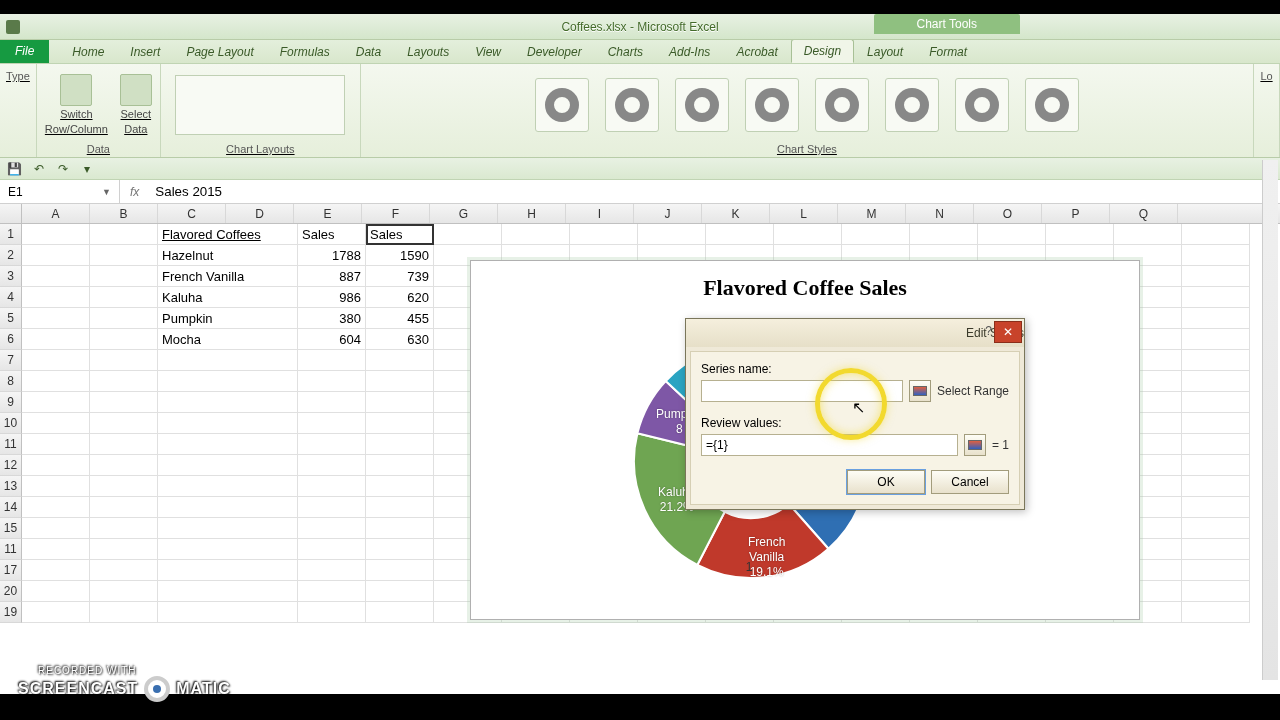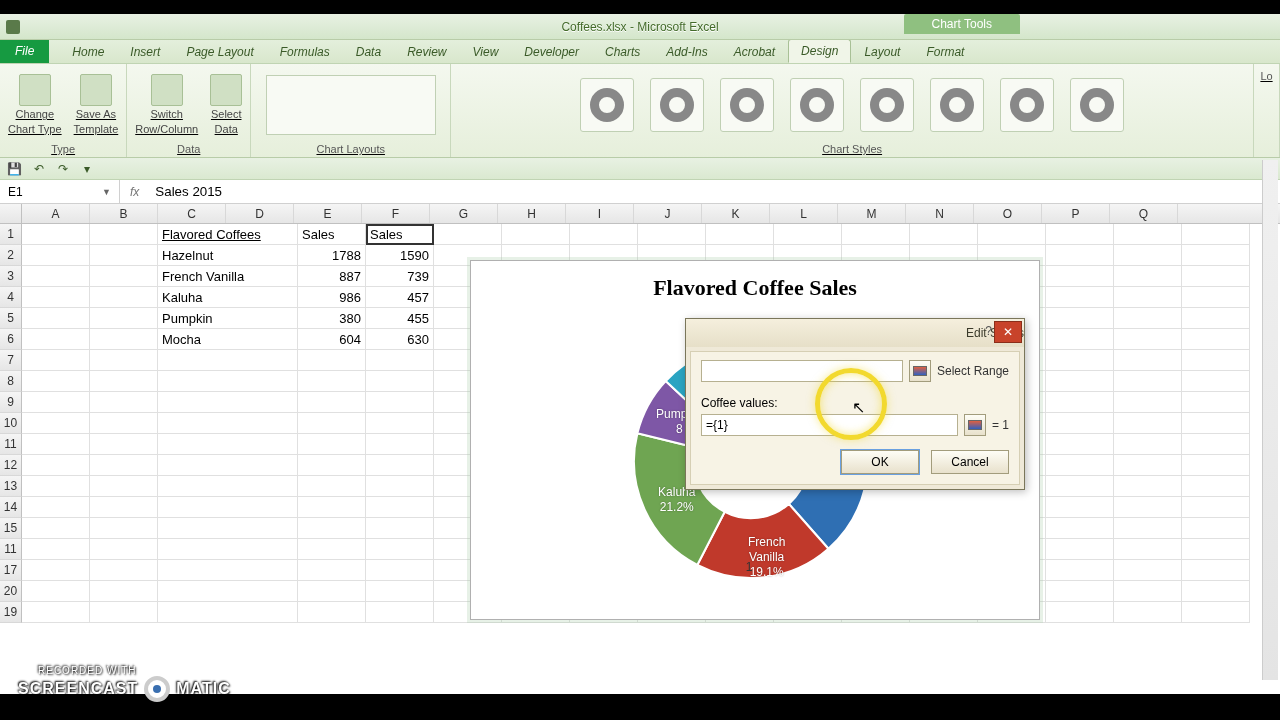--- a/index.html
+++ b/index.html
@@ -1,21 +1,21 @@
 <!DOCTYPE html>
 <html><head>
 <meta charset="utf-8">
 <style>
 * { margin: 0; padding: 0; box-sizing: border-box; font-family: 'Segoe UI', Tahoma, sans-serif; }
 body { background: #000; width: 1280px; height: 720px; position: relative; overflow: hidden; }
 .app-window { position: absolute; top: 14px; left: 0; width: 1280px; height: 680px; background: #fff; }
 .title-bar { height: 26px; background: linear-gradient(#e8f1e3,#d4e6cb); border-bottom: 1px solid #b8cca8; display: flex; align-items: center; padding: 0 6px; font-size: 12px; color: #436b2a; position: relative; }
 .qat { display: flex; align-items: center; gap: 4px; }
 .title-center { position: absolute; left: 50%; transform: translateX(-50%); text-shadow: 0 1px 0 #fff; }
-.chart-tools-tab { position: absolute; right: 260px; top: 0; background: #8fc080; color: #fff; padding: 3px 28px; font-size: 12px; border-radius: 2px 2px 0 0; }
+.chart-tools-tab { position: absolute; right: 260px; top: 0; background: #8fc080; color: #fff; padding: 3px 43px; font-size: 12px; border-radius: 2px 2px 0 0; }
 
 .ribbon-tabs { height: 24px; background: linear-gradient(#e4efdc,#d8e7cc); display: flex; align-items: flex-end; font-size: 12px; padding-left: 0; border-bottom: 1px solid #c0d4b3; font-style: italic; }
 .ribbon-tab { padding: 4px 12px; color: #3a5a28; cursor: pointer; border: 1px solid transparent; border-bottom: none; }
 .ribbon-tab.file { background: #169a41; color: #fff; padding: 5px 14px; margin-right: 10px; }
 .ribbon-tab.active { background: #f0f5e8; border: 1px solid #a8c096; border-bottom: 1px solid #f0f5e8; border-radius: 3px 3px 0 0; }
 
 .ribbon-content { height: 94px; background: linear-gradient(#f4f8ef,#e6efdb); border-bottom: 1px solid #b8cca8; display: flex; font-size: 11px; }
 .ribbon-group { border-right: 1px solid #c8d8bc; padding: 4px 6px 2px 6px; display: flex; flex-direction: column; align-items: center; justify-content: space-between; text-decoration: underline; }
 .ribbon-group-items { display: flex; gap: 8px; flex: 1; align-items: center; }
 .ribbon-btn { display: flex; flex-direction: column; align-items: center; gap: 2px; font-size: 11px; color: #444; cursor: pointer; padding: 2px; text-align: center; line-height: 1.1; }
@@ -38,39 +38,39 @@
 .col-headers { display: flex; height: 20px; background: linear-gradient(#f5f5f5,#e6e6e6); border-bottom: 1px solid #c0c0c0; font-size: 12px; color: #333; }
 .col-headers .corner { width: 22px; border-right: 1px solid #c0c0c0; }
 .col-h { width: 68px; border-right: 1px solid #d8d8d8; text-align: center; line-height: 20px; }
 .rows { }
 .row { display: flex; height: 21px; }
 .row-h { width: 22px; background: linear-gradient(#f5f5f5,#e6e6e6); border-right: 1px solid #c0c0c0; border-bottom: 1px solid #d8d8d8; text-align: center; font-size: 12px; line-height: 21px; color:#333; }
 .cell { width: 68px; border-right: 1px solid #e0e0e0; border-bottom: 1px solid #e0e0e0; padding: 0 4px; font-size: 13px; line-height: 21px; overflow: hidden; }
 .cell.num { text-align: right; }
 .cell.selected { outline: 2px solid #333; outline-offset: -2px; }
 
-.chart-embed { position: absolute; left: 470px; top: 56px; width: 570px; height: 360px; background: #fff; border: 1px solid #b0b0b0; box-shadow: 0 0 0 3px rgba(160,200,160,.25); }
+.chart-embed { position: absolute; left: 470px; top: 56px; width: 670px; height: 360px; background: #fff; border: 1px solid #b0b0b0; box-shadow: 0 0 0 3px rgba(160,200,160,.25); }
 .chart-title { text-align: center; font-size: 22px; font-family: Georgia, serif; font-weight: bold; padding-top: 14px; }
 .donut-chart { position: absolute; left: 150px; top: 70px; width: 260px; height: 260px; }
 .donut-svg { width: 100%; height: 100%; }
 .slice-label { position: absolute; color: #fff; font-size: 12px; text-align: center; text-shadow: 0 0 2px rgba(0,0,0,.4); line-height:1.25;}
 .inner-label { position:absolute; font-size: 12px; color:#333; }
 
 .dialog { position: absolute; left: 685px; top: 318px; width: 340px; background: #efe9d8; border: 1px solid #7a765a; box-shadow: 2px 2px 8px rgba(0,0,0,.25); font-size: 12px; }
 .dialog-title { height: 28px; background: linear-gradient(#f5efdd,#e6dfc8); display: flex; align-items: center; justify-content: flex-end; position: relative; color: #3a3a2a; font-size: 12px; }
 .dialog-title .help { position: absolute; right: 32px; top: 5px; color: #555; cursor:pointer;}
 .dialog-title .close { position: absolute; right: 2px; top: 2px; width: 28px; height: 22px; background: #c8432a; color:#fff; display:flex; align-items:center; justify-content:center; border: 1px solid #8a2e1a; cursor:pointer; }
 .dialog-body { background: #f7f3e5; margin: 4px; border: 1px solid #d6cfb4; padding: 8px 10px 10px 10px; }
 .dlg-label { display: block; margin: 2px 0 4px 0; }
 .dlg-row { display: flex; align-items: center; gap: 6px; margin-bottom: 14px; }
 .dlg-input { flex: 1; height: 22px; border: 1px solid #b6b090; background: #fff; padding: 0 4px; font-size: 12px; }
 .range-btn { width: 22px; height: 22px; border: 1px solid #a29c7c; background: linear-gradient(#fefdf6,#e8e1cc); display:flex; align-items:center; justify-content:center; }
 .range-icon { width:14px; height:10px; background: linear-gradient(#e06040,#3060c0); border:1px solid #666; }
 .dlg-static { font-size: 12px; color: #333; }
-.dlg-buttons { display: flex; justify-content: flex-end; gap: 12px; margin-top: 6px; }
+.dlg-buttons { display: flex; justify-content: flex-end; gap: 6px; margin-top: 6px; }
 .dlg-btn { width: 78px; height: 24px; border: 1px solid #a29c7c; background: linear-gradient(#fefdf6,#e8e1cc); font-size: 12px; cursor: pointer; }
 .dlg-btn.primary { box-shadow: 0 0 0 1px #6aa0e0; }
 
 .highlight-circle { position: absolute; left: 815px; top: 368px; width: 72px; height: 72px; border: 5px solid #f2d92e; border-radius: 50%; box-shadow: inset 0 0 10px rgba(242,217,46,.6), 0 0 8px rgba(242,217,46,.5); pointer-events: none; }
 .cursor-arrow { position: absolute; left: 852px; top: 398px; font-size: 16px; color: #000; pointer-events:none; }
 
 .watermark { position: absolute; left: 18px; bottom: 18px; color: #fff; font-size: 12px; letter-spacing: 1px; text-shadow: 1px 1px 2px #000, -1px -1px 2px #000; }
 .watermark .line1 { font-size: 10px; padding-left: 20px; }
 .watermark .logo { display: inline-flex; align-items: center; gap: 6px; font-size: 16px; font-weight: bold; }
 .watermark .ring { width: 26px; height: 26px; border: 4px solid #ccc; border-radius: 50%; display:inline-flex; align-items:center; justify-content:center; background:#fff;}
@@ -92,45 +92,33 @@
     <div class="chart-tools-tab">Chart Tools</div>
   </div>
 
   <div class="ribbon-tabs">
     <div class="ribbon-tab file">File</div>
     <div class="ribbon-tab">Home</div>
     <div class="ribbon-tab">Insert</div>
     <div class="ribbon-tab">Page Layout</div>
     <div class="ribbon-tab">Formulas</div>
     <div class="ribbon-tab">Data</div>
-    <div class="ribbon-tab">Review</div>
+    <div class="ribbon-tab">Layouts</div>
     <div class="ribbon-tab">View</div>
     <div class="ribbon-tab">Developer</div>
     <div class="ribbon-tab">Charts</div>
     <div class="ribbon-tab">Add-Ins</div>
     <div class="ribbon-tab">Acrobat</div>
     <div class="ribbon-tab active">Design</div>
     <div class="ribbon-tab">Layout</div>
     <div class="ribbon-tab">Format</div>
   </div>
 
   <div class="ribbon-content">
     <div class="ribbon-group">
-      <div class="ribbon-group-items">
-        <div class="ribbon-btn">
-          <div class="icon-box"></div>
-          <span>Change</span>
-          <span>Chart Type</span>
-        </div>
-        <div class="ribbon-btn">
-          <div class="icon-box"></div>
-          <span>Save As</span>
-          <span>Template</span>
-        </div>
-      </div>
       <div class="ribbon-group-label">Type</div>
     </div>
 
     <div class="ribbon-group">
       <div class="ribbon-group-items">
         <div class="ribbon-btn">
           <div class="icon-box"></div>
           <span>Switch</span>
           <span>Row/Column</span>
         </div>
@@ -281,21 +269,21 @@
           <div class="cell"></div>
           <div class="cell"></div>
           <div class="cell"></div>
         </div>
         <div class="row">
           <div class="row-h">4</div>
           <div class="cell"></div>
           <div class="cell"></div>
           <div class="cell" style="width: 140px;">Kaluha</div>
           <div class="cell num">986</div>
-          <div class="cell num">457</div>
+          <div class="cell num">620</div>
           <div class="cell"></div>
           <div class="cell"></div>
           <div class="cell"></div>
           <div class="cell"></div>
           <div class="cell"></div>
           <div class="cell"></div>
           <div class="cell"></div>
           <div class="cell"></div>
           <div class="cell"></div>
           <div class="cell"></div>
@@ -621,28 +609,29 @@
 
 </div>
 
 <div class="dialog">
   <div class="dialog-title">
     <span>Edit Series</span>
     <span class="help">?</span>
     <span class="close">✕</span>
   </div>
   <div class="dialog-body">
+    <label class="dlg-label">Series name:</label>
     <div class="dlg-row">
       <input class="dlg-input" value="" style="">
       <div class="range-btn">
           <div class="range-icon"></div>
         </div>
       <span class="dlg-static">Select Range</span>
     </div>
-    <label class="dlg-label">Coffee values:</label>
+    <label class="dlg-label">Review values:</label>
     <div class="dlg-row">
       <input class="dlg-input" value="={1}" style="">
       <div class="range-btn">
           <div class="range-icon"></div>
         </div>
       <span class="dlg-static">= 1</span>
     </div>
     <div class="dlg-buttons">
       <button class="dlg-btn primary">OK</button>
       <button class="dlg-btn">Cancel</button>

